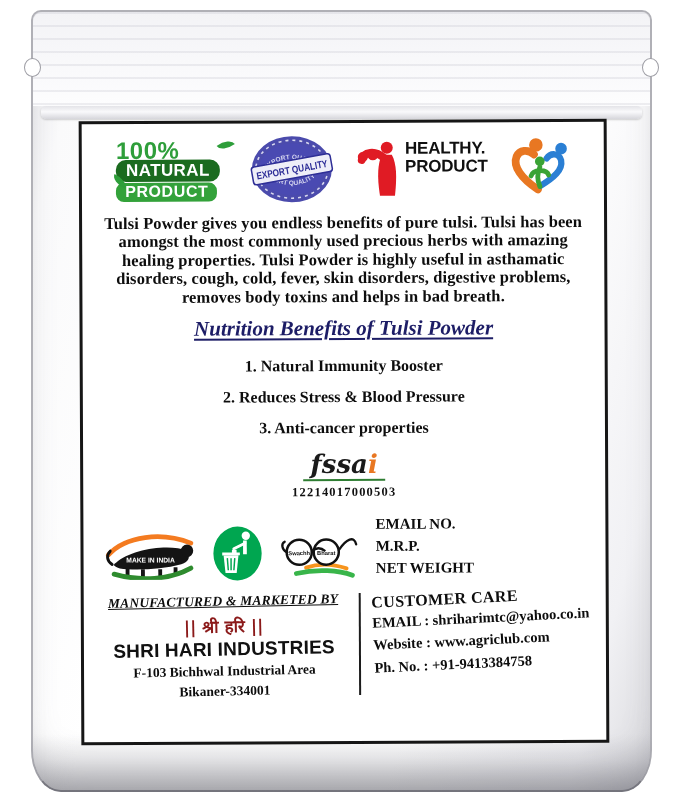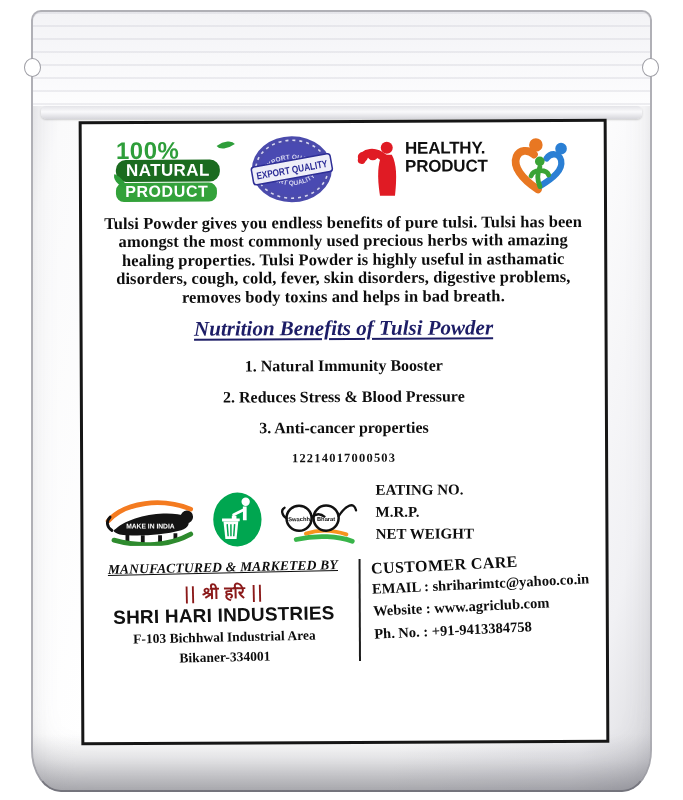--- a/index.html
+++ b/index.html
@@ -153,20 +153,21 @@
     </div>
 
     <div class="desc">Tulsi Powder gives you endless benefits of pure tulsi. Tulsi has been amongst the most commonly used precious herbs with amazing healing properties. Tulsi Powder is highly useful in asthamatic disorders, cough, cold, fever, skin disorders, digestive problems, removes body toxins and helps in bad breath.</div>
 
     <div class="benefits-title">Nutrition Benefits of Tulsi Powder</div>
     <div class="benefit">1. Natural Immunity Booster</div>
     <div class="benefit">2. Reduces Stress &amp; Blood Pressure</div>
     <div class="benefit">3. Anti-cancer properties</div>
 
     <div class="fssai">
+      <span class="fssai-logo"><span>fssa</span><span class="i">i</span></span>
       <div class="fssai-no">12214017000503</div>
     </div>
 
     <div class="info-row">
       <div class="cert-icons">
 
         <svg width="96" height="52" viewBox="0 0 100 54">
           <path d="M6,28 C24,8 62,4 92,16" fill="none" stroke="#f47b20" stroke-width="5" stroke-linecap="round"></path>
           <path d="M10,38 C4,34 4,28 8,24" fill="none" stroke="#111" stroke-width="3" stroke-linecap="round"></path>
           <path d="M14,36 C30,22 70,16 88,24 C92,30 90,36 82,38 C60,44 30,44 18,42 C12,40 10,38 14,36 Z" fill="#141414"></path>
@@ -197,21 +198,21 @@
           <circle cx="51" cy="28" r="13" fill="#fff" stroke="#111" stroke-width="2.6"></circle>
           <path d="M36,27 Q43,21 50,27" fill="none" stroke="#111" stroke-width="2.4"></path>
           <path d="M64,26 C72,14 80,11 82,20" fill="none" stroke="#111" stroke-width="2.4" stroke-linecap="round"></path>
           <path d="M10,28 C5,25 4,19 8,17" fill="none" stroke="#111" stroke-width="2.4" stroke-linecap="round"></path>
           <text x="23" y="31" text-anchor="middle" font-size="6" font-weight="bold" fill="#111" font-family="Liberation Sans,sans-serif">Swachh</text>
           <text x="51" y="31" text-anchor="middle" font-size="6" font-weight="bold" fill="#111" font-family="Liberation Sans,sans-serif">Bharat</text>
         </svg>
       </div>
 
       <div class="mfg">
-        <div>EATING NO.</div>
+        <div>EMAIL NO.</div>
         <div>M.R.P.</div>
         <div>NET WEIGHT</div>
       </div>
     </div>
 
     <div class="bottom-row">
       <div class="manu">
         <div class="manu-title">MANUFACTURED &amp; MARKETED BY</div>
         <div class="brand-dev">|| श्री हरि ||</div>
         <div class="manu-name">SHRI HARI INDUSTRIES</div>

